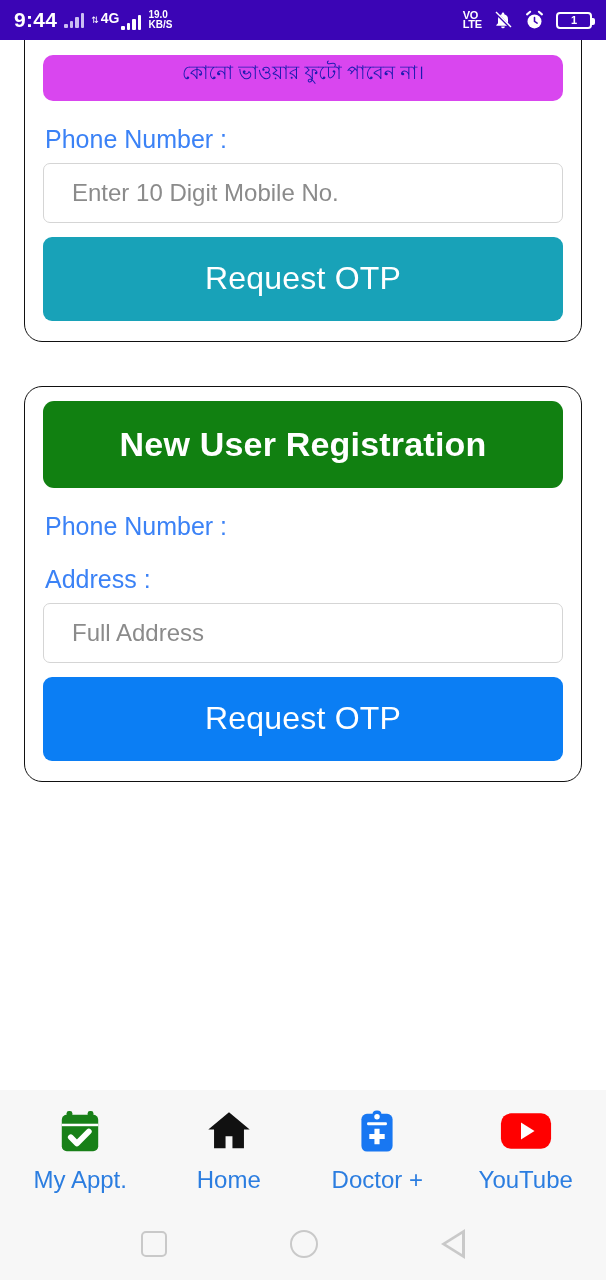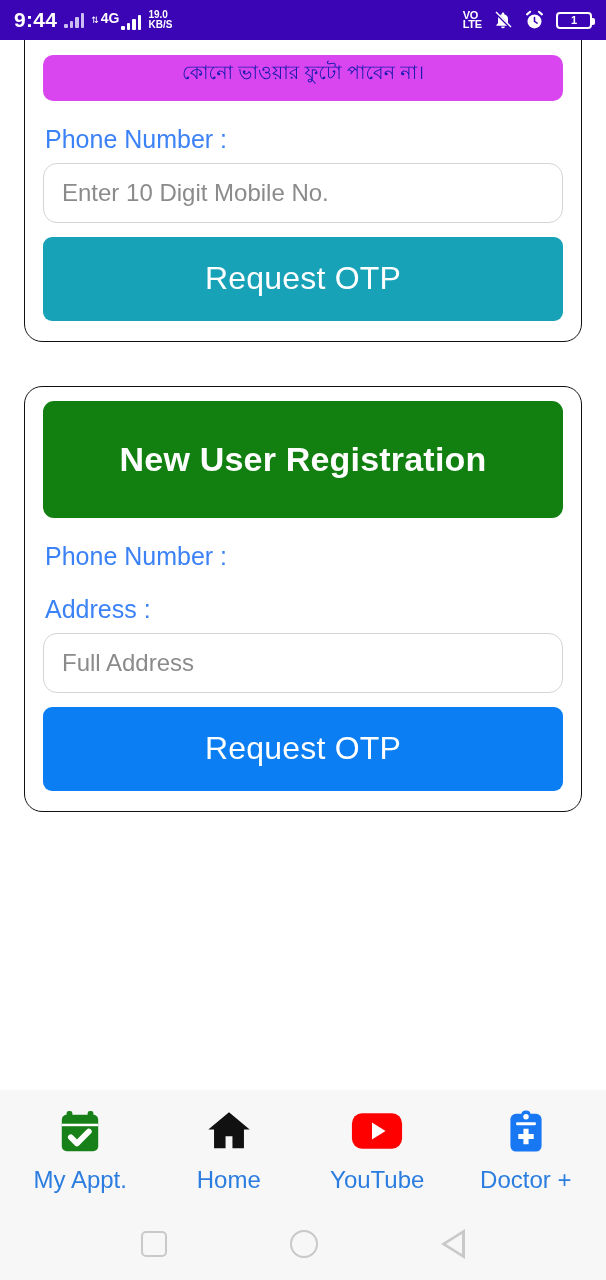--- a/index.html
+++ b/index.html
@@ -50,36 +50,36 @@
 
   .bn-banner {
     background:#d946ef; color:#1b1bb0; border-radius:10px;
     font-size:19px; text-align:center; padding:6px 8px 16px 8px;
     line-height:1.25; margin:0 0 4px 0; white-space:nowrap; overflow:hidden;
   }
 
   .label { font-size:25px; color:#3b82f6; margin:24px 0 9px 2px; }
 
   .field {
-    width:100%; height:60px; border:1.4px solid #d5d5d5; border-radius:14px;
+    width:100%; height:60px; border:1.4px solid #d5d5d5; border-radius:7px;
     background:#ffffff; font-size:24px; color:#3c3c3c;
-    padding:0 18px; font-family:"Liberation Sans", sans-serif; outline:none;
+    padding:0 28px; font-family:"Liberation Sans", sans-serif; outline:none;
   }
   .field::placeholder { color:#8b8b8b; }
 
   .btn {
     width:100%; height:84px; border:none; border-radius:9px;
     font-size:32px; color:#ffffff; cursor:pointer; margin-top:14px;
     font-family:Liberation Sans, sans-serif; letter-spacing:.2px;
   }
   .btn-teal { background:#18A2B8; }
   .btn-blue { background:#0B7EF4; }
 
   .hdr-green {
-    width:100%; height:117px; background:#118011; border-radius:11px; border:none;
+    width:100%; height:87px; background:#118011; border-radius:11px; border:none;
     color:#ffffff; font-size:34px; font-weight:700; letter-spacing:.2px;
     display:flex; align-items:center; justify-content:center;
     font-family:"Liberation Sans", sans-serif; 
   }
 
   
   .appnav {
     flex:0 0 auto; height:118px; background:#f7f7f7;
     display:flex; align-items:center; justify-content:space-around; padding:0 6px;
   }
@@ -187,40 +187,40 @@
       <span class="navicon">
         <svg width="50" height="46" viewBox="0 0 24 24">
           <path d="M12 2.2 L1.2 11.2 h3 V21 h6.0 v-6.2 h3.6 V21 h6.0 V11.2 h3 Z" fill="#111111"></path>
         </svg>
       </span>
       <span class="navlabel">Home</span>
     </div>
 
     <div class="navitem">
       <span class="navicon">
-        <svg width="54" height="40" viewBox="0 0 28 20">
-          <rect x="0.5" y="0.5" width="27" height="19" rx="5.4" fill="#FF0000"></rect>
-          <path d="M11.3 5.4 L18.6 10 L11.3 14.6 Z" fill="#ffffff"></path>
-        </svg>
-      </span>
-      <span class="navlabel">YouTube</span>
-    </div>
-
-    <div class="navitem">
-      <span class="navicon">
         <svg width="44" height="50" viewBox="0 0 24 24">
           <rect x="9.6" y="0.8" width="4.8" height="4" rx="2.2" fill="#1877F2"></rect>
           <rect x="3.5" y="2.6" width="17" height="20.6" rx="3" fill="#1877F2"></rect>
           <circle cx="12" cy="4.2" r="1.5" fill="#ffffff"></circle>
           <rect x="6.6" y="7.2" width="10.8" height="1.7" rx="0.6" fill="#ffffff"></rect>
           <path d="M10.6 10.8 h2.8 v2.8 h2.8 v2.8 h-2.8 v2.8 h-2.8 v-2.8 h-2.8 v-2.8 h2.8 z" fill="#ffffff"></path>
         </svg>
       </span>
       <span class="navlabel">Doctor +</span>
     </div>
+
+    <div class="navitem">
+      <span class="navicon">
+        <svg width="54" height="40" viewBox="0 0 28 20">
+          <rect x="0.5" y="0.5" width="27" height="19" rx="5.4" fill="#FF0000"></rect>
+          <path d="M11.3 5.4 L18.6 10 L11.3 14.6 Z" fill="#ffffff"></path>
+        </svg>
+      </span>
+      <span class="navlabel">YouTube</span>
+    </div>
   </div>
 
   <div class="sysnav">
     <span class="sq"></span>
     <span class="ci"></span>
     <span class="tr"></span>
   </div>
 
 </div>
 

